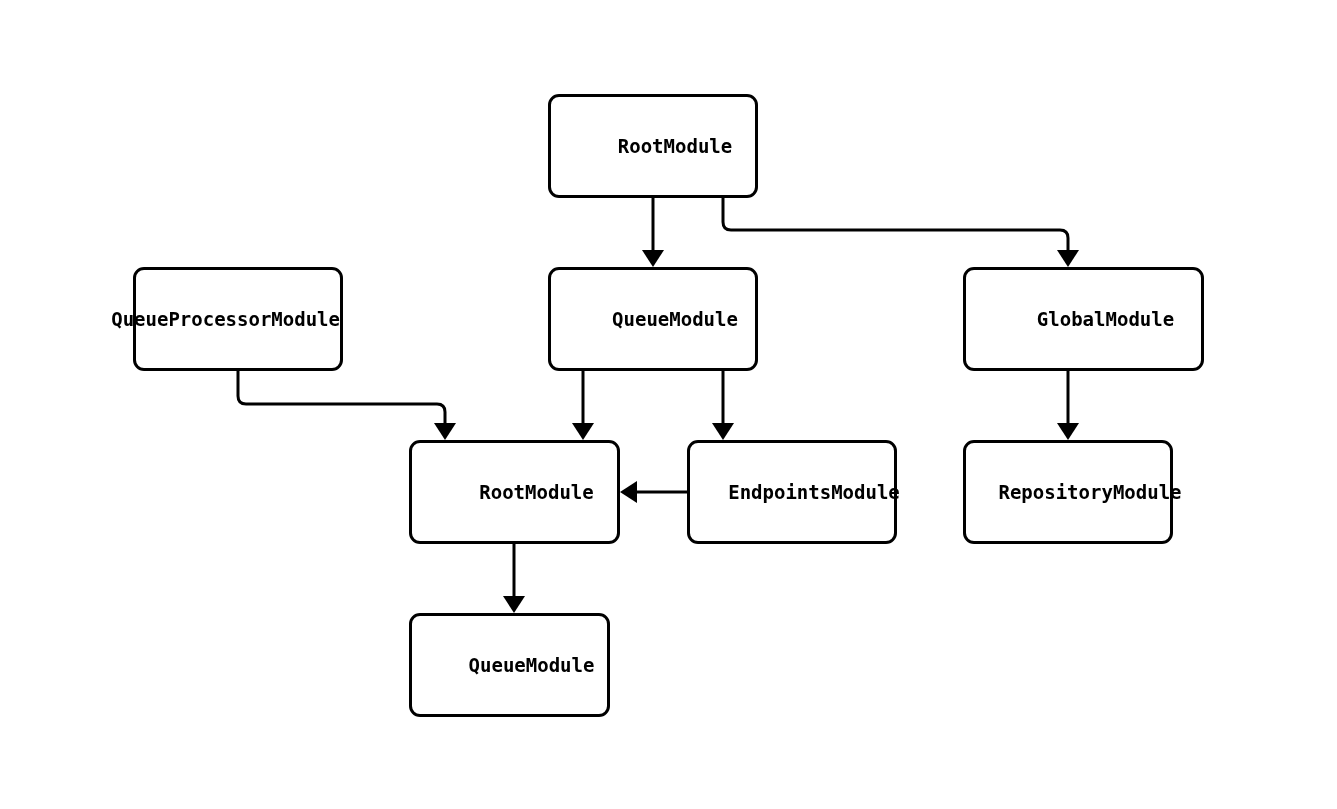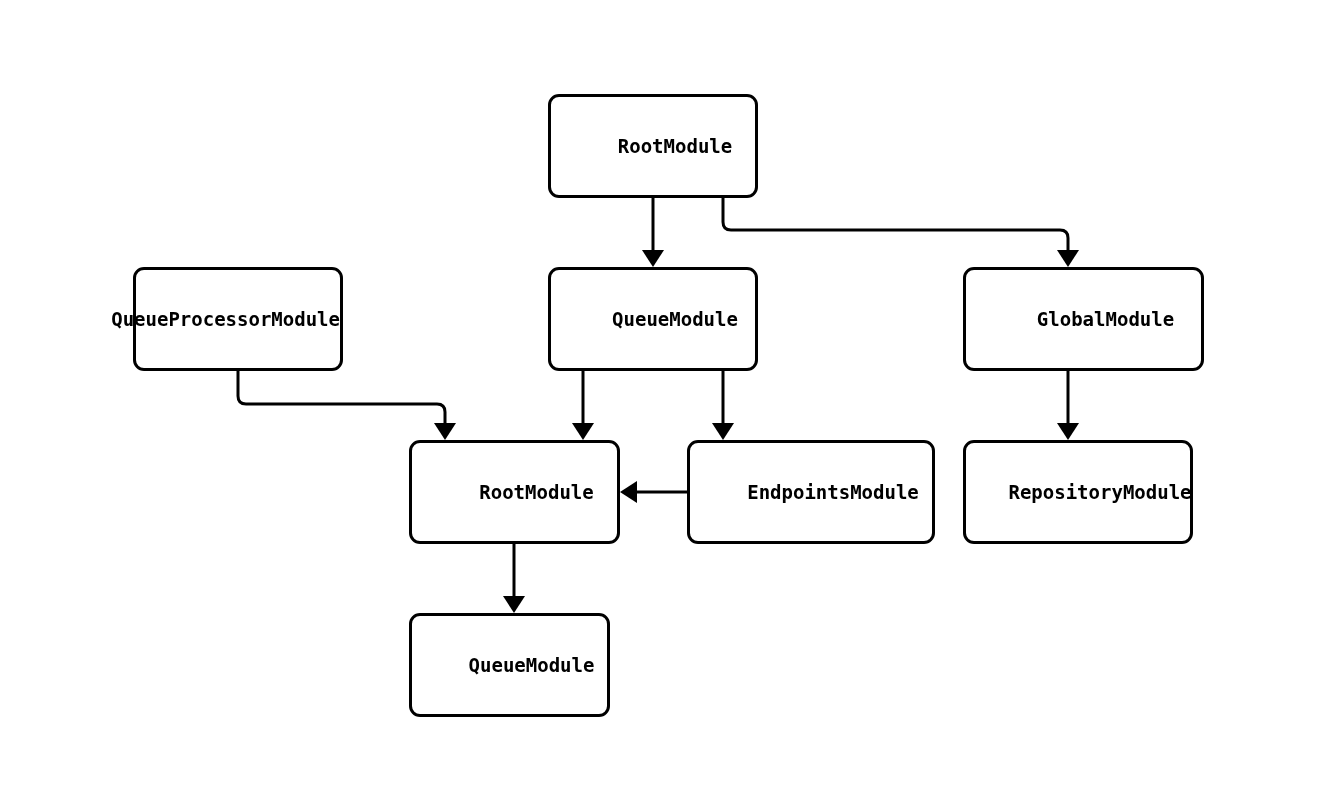--- a/index.html
+++ b/index.html
@@ -88,25 +88,25 @@
         <span class="node-line">Module</span>
       </div>
       <div class="node" style="left: 963px; top: 267px; width: 241px; height: 104px;">
         <span class="node-line">Global</span>
         <span class="node-line">Module</span>
       </div>
       <div class="node" style="left: 409px; top: 440px; width: 211px; height: 104px;">
         <span class="node-line">Root</span>
         <span class="node-line">Module</span>
       </div>
-      <div class="node" style="left: 687px; top: 440px; width: 248px; height: 104px;">
+      <div class="node" style="left: 687px; top: 440px; width: 210px; height: 104px;">
         <span class="node-line">Endpoints</span>
         <span class="node-line">Module</span>
       </div>
-      <div class="node" style="left: 963px; top: 440px; width: 230px; height: 104px;">
+      <div class="node" style="left: 963px; top: 440px; width: 210px; height: 104px;">
         <span class="node-line">Repository</span>
         <span class="node-line">Module</span>
       </div>
       <div class="node" style="left: 409px; top: 613px; width: 201px; height: 104px;">
         <span class="node-line">Queue</span>
         <span class="node-line">Module</span>
       </div>
     </div>
 
 </div>

